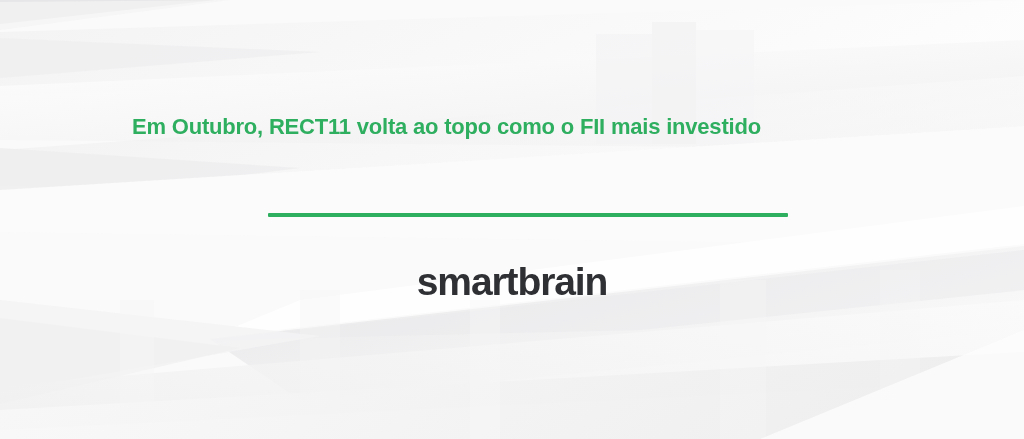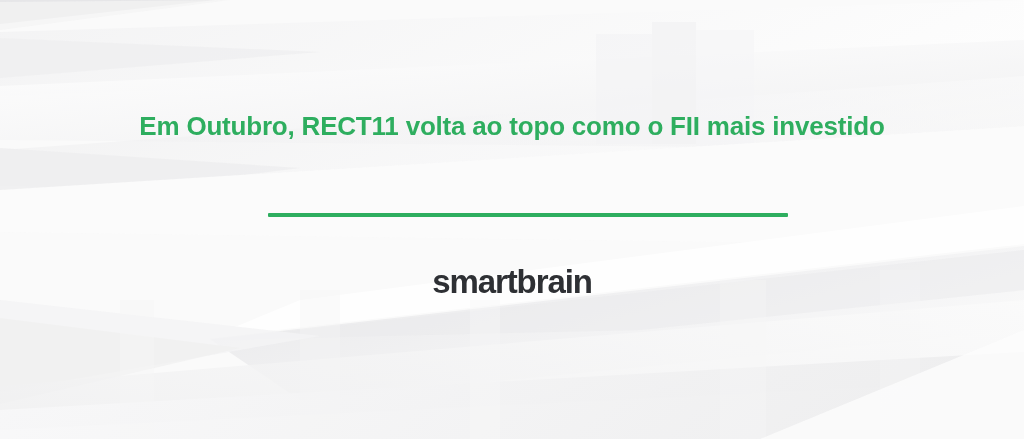--- a/index.html
+++ b/index.html
@@ -36,23 +36,22 @@
   }
 
   .headline {
     width: 760px;
     margin: 0;
     padding: 0;
     position: absolute;
     top: 106px;
     left: 50%;
     transform: translateX(-50%);
-    text-align: center;
     font-family: "Liberation Sans", sans-serif;
-    font-size: 26px;
+    font-size: 22px;
     line-height: 41px;
     font-weight: 700;
     letter-spacing: -0.2px;
     color: #2EAE5F;
     white-space: pre-line;
   }
 
   .divider {
     position: absolute;
     top: 213px;
@@ -62,21 +61,21 @@
     background: #2EAE5F;
     border-radius: 1px;
   }
 
   .brand-logo {
     position: absolute;
     top: 260px;
     left: 50%;
     transform: translateX(-50%);
     font-family: "Liberation Sans", sans-serif;
-    font-size: 33px;
+    font-size: 39px;
     line-height: 44px;
     font-weight: 700;
     letter-spacing: -1.1px;
     color: #2E3034;
     white-space: nowrap;
   }
 </style>
 </head>
 <body>
 

